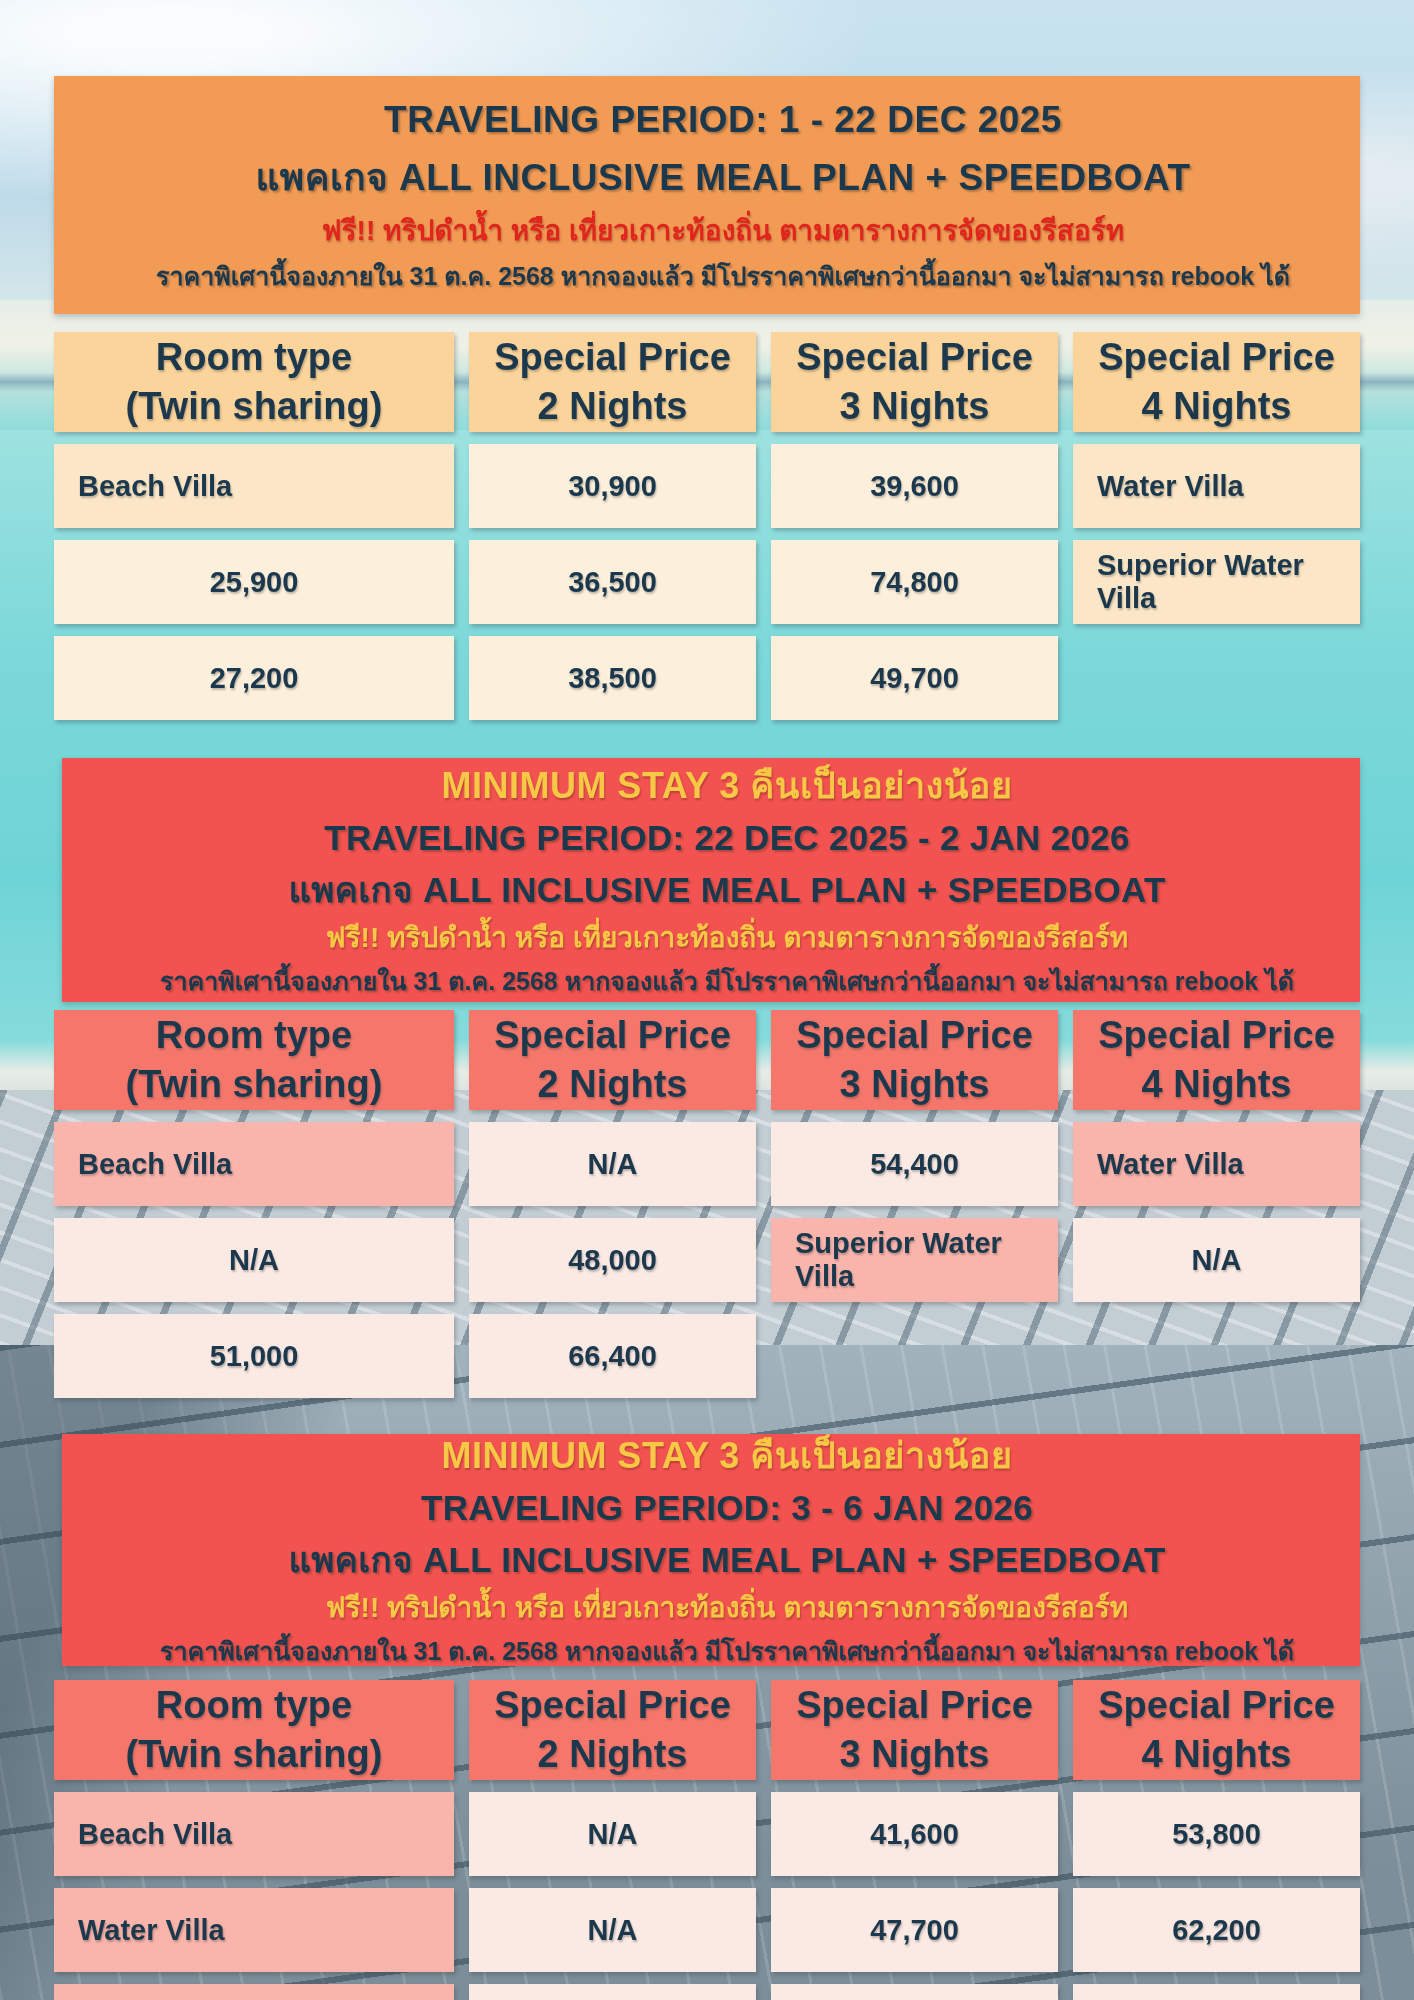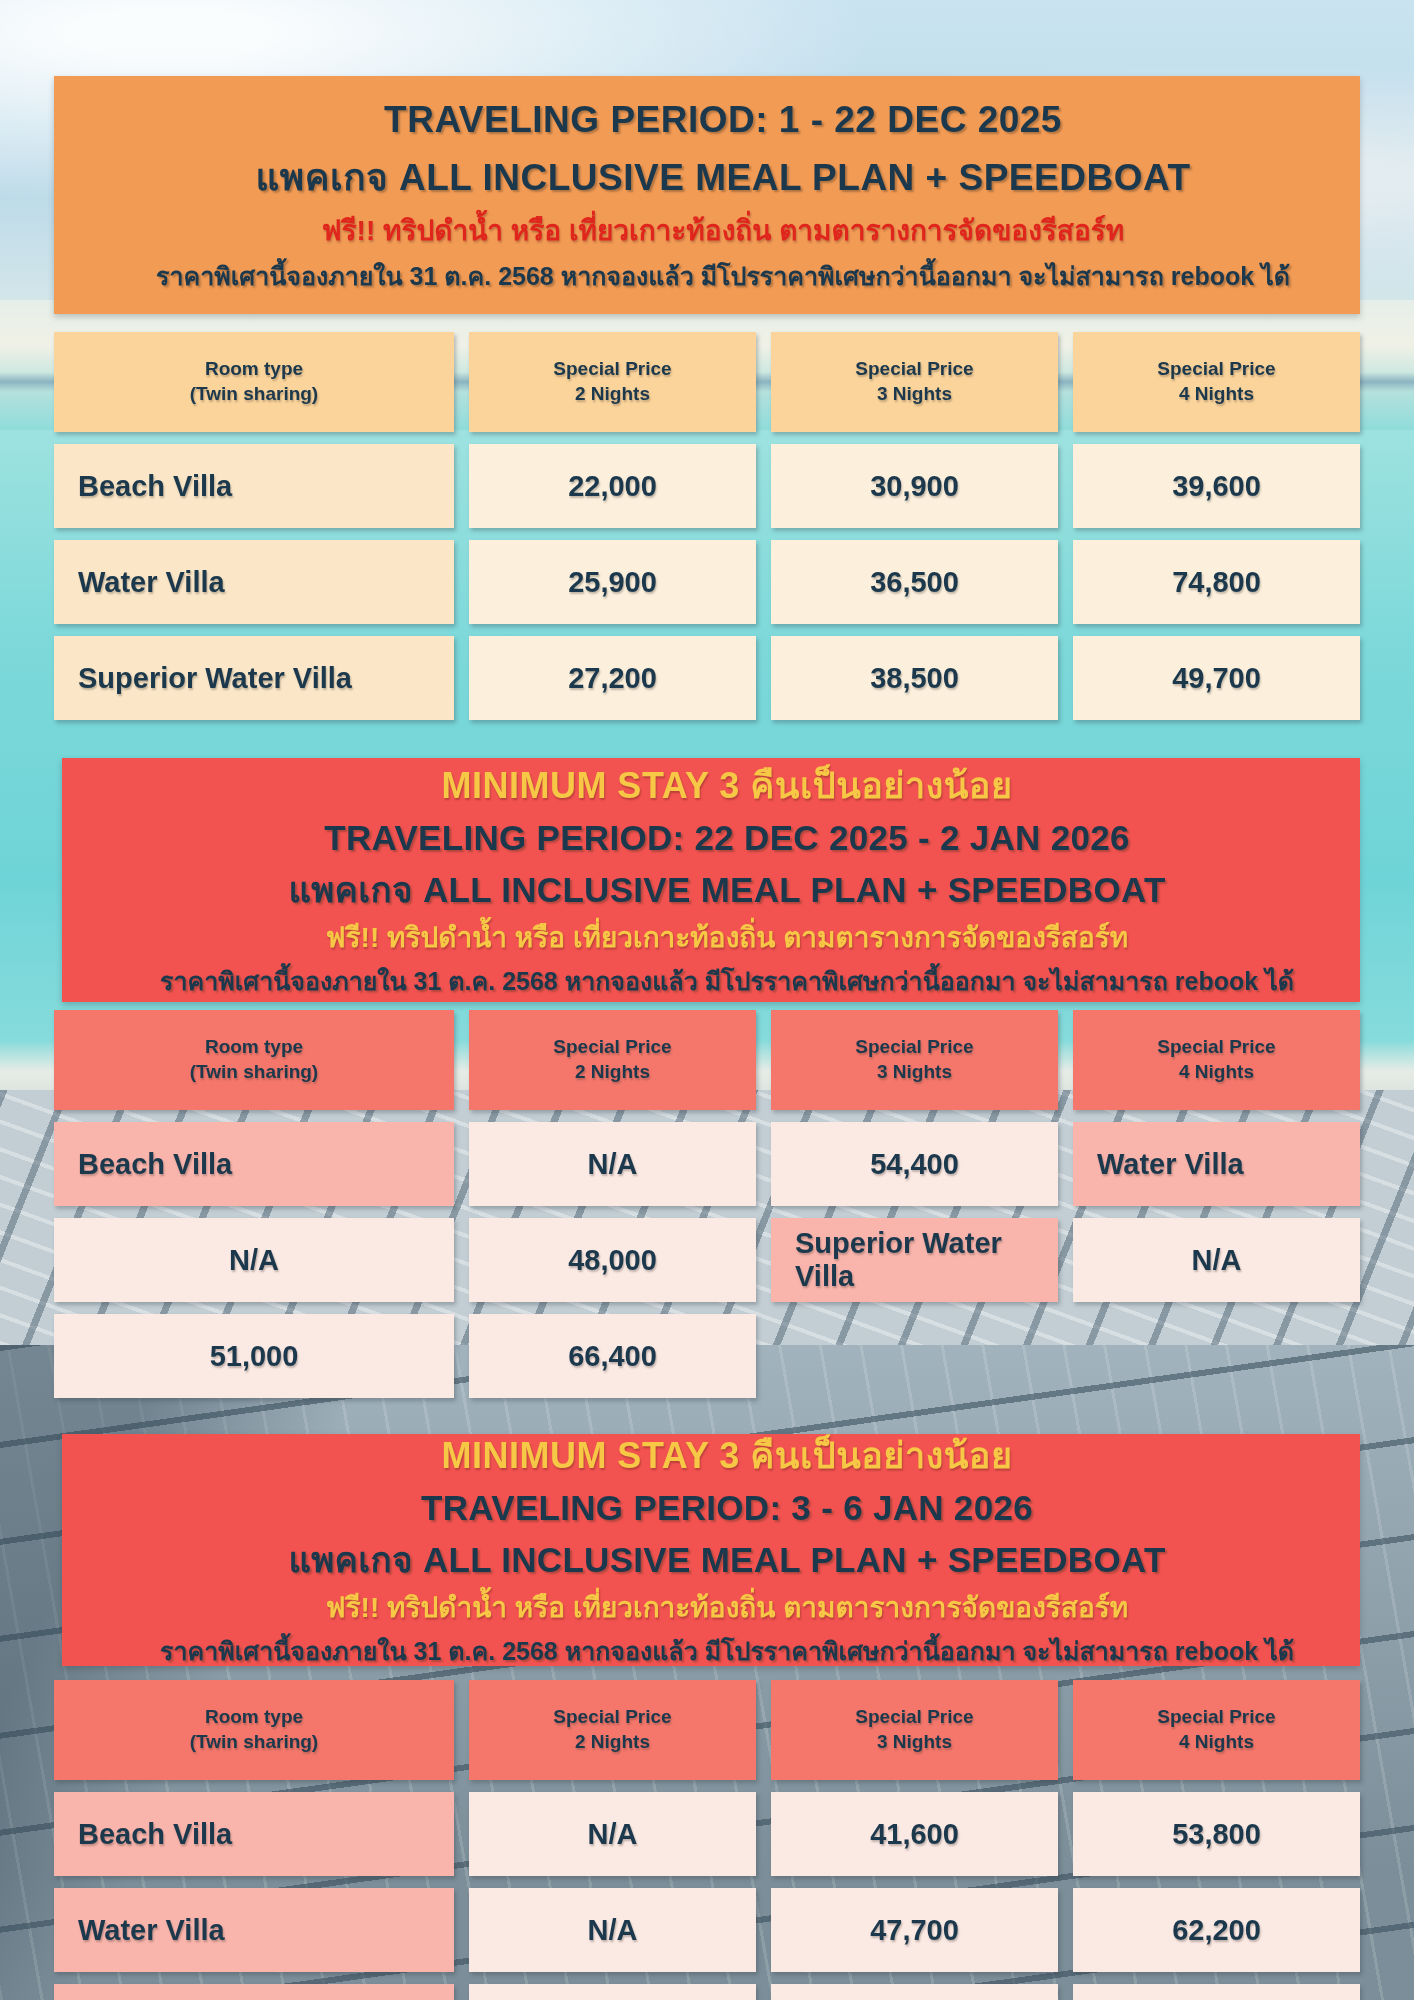--- a/index.html
+++ b/index.html
@@ -81,21 +81,21 @@
   }
   .table1{margin-top:18px;}
   .table2{margin-top:8px;}
   .table3{margin-top:14px;}
   .cell{
     display:flex;align-items:center;justify-content:center;
     font-weight:bold;color:#1b384c;
     box-shadow:2px 3px 4px rgba(50,60,70,.3);
     text-shadow:1px 2px 2px rgba(60,50,40,.3);
   }
-  .hcell{height:100px;flex-direction:column;font-size:19px;line-height:1.3;text-align:center;}
+  .hcell{height:100px;flex-direction:column;font-size:38px;line-height:1.3;text-align:center;}
   .bcell{height:84px;font-size:29px;}
   .rcell{justify-content:flex-start;padding-left:24px;}
   
   .theme-orange .hcell{background:#fbd49b;}
   .theme-orange .rcell{background:#fbe7c8;}
   .theme-orange .pcell{background:#fcf0dd;}
   
   .theme-red .hcell{background:#f5776c;}
   .theme-red .rcell{background:#f9b4ac;}
   .theme-red .pcell{background:#fbe9e4;}
@@ -134,21 +134,20 @@
       <div class="cell hcell">
         <div>Special Price</div>
         <div>3 Nights</div>
       </div>
       <div class="cell hcell">
         <div>Special Price</div>
         <div>4 Nights</div>
       </div>
 
       <div class="cell bcell rcell">Beach Villa</div>
-      <div class="cell bcell pcell">22,000</div>
       <div class="cell bcell pcell">30,900</div>
       <div class="cell bcell pcell">39,600</div>
 
       <div class="cell bcell rcell">Water Villa</div>
       <div class="cell bcell pcell">25,900</div>
       <div class="cell bcell pcell">36,500</div>
       <div class="cell bcell pcell">74,800</div>
 
       <div class="cell bcell rcell">Superior Water Villa</div>
       <div class="cell bcell pcell">27,200</div>

